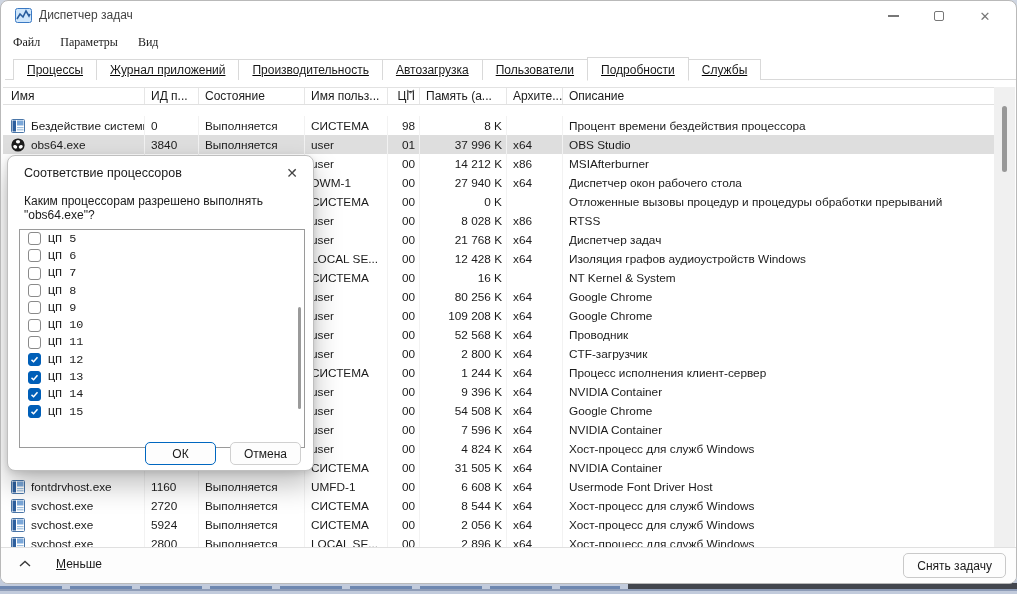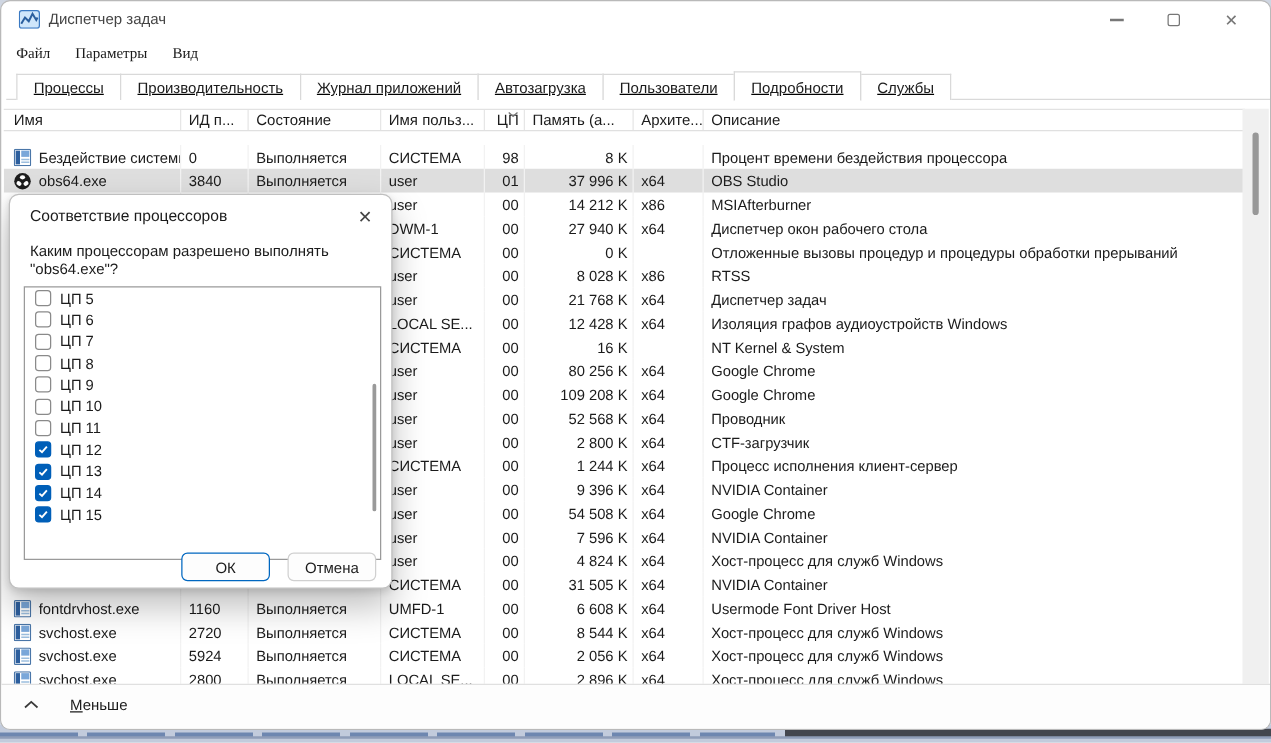--- a/index.html
+++ b/index.html
@@ -73,21 +73,21 @@
     color:#1b1b1b; background:#fdfdfd; border:1px solid #c9c9c9; border-radius:5px;
     display:flex; align-items:center; font-family:inherit; }
 
   
   .dialog { position:absolute; left:6px; top:154px; width:307px; height:316px; background:#fff;
     border:1px solid #bfbfbf; border-radius:8px; box-shadow:0 14px 28px rgba(0,0,0,.25), 0 2px 6px rgba(0,0,0,.12); z-index:10; }
   .dlg-title { position:absolute; left:16px; top:10px; font-size:12.5px; color:#1b1b1b; }
   .dlg-close { position:absolute; right:10px; top:6px; width:22px; height:22px; display:flex;
     align-items:center; justify-content:center; font-size:14px; color:#444; }
   .dlg-question { position:absolute; left:16px; top:38px; right:12px; font-size:12px; color:#1b1b1b; }
-  .listbox { position:absolute; left:11px; top:73px; width:286px; height:219px; border:1px solid #9a9a9a; background:#fff; overflow:hidden; }
+  .listbox { position:absolute; left:11px; top:73px; width:286px; height:219px; border:1px solid #9a9a9a; background:#fff; overflow:hidden;font-family:Liberation Mono, monospace; }
   .cpu-item { height:17.3px; display:flex; align-items:center; gap:7px; padding-left:8px; }
   .cpu-label { font-size:11.8px; color:#1b1b1b; }
   .checkbox { width:13px; height:13px; border:1px solid #8a8a8a; border-radius:3px; background:#fff;
     display:flex; align-items:center; justify-content:center; flex:0 0 13px; }
   .checkbox.checked { background:#005fb8; border-color:#005fb8; }
   .lb-scroll { position:absolute; right:2px; top:2px; width:4px; bottom:2px; }
   .lb-thumb { position:absolute; left:0; top:75px; width:3px; height:102px; background:#9a9a9a; border-radius:2px; }
   .dlg-btn { position:absolute; top:286px; width:71px; height:23px; font-size:12px; color:#1b1b1b;
     background:#fdfdfd; border:1px solid #d0d0d0; border-radius:5px; display:flex; align-items:center; justify-content:center; font-family:inherit; }
   .dlg-btn.ok { left:137px; border:1.6px solid #0067c0; }
@@ -128,22 +128,22 @@
     </div>
 
     <div class="menubar">
         <div class="menu-item">Файл</div>
         <div class="menu-item">Параметры</div>
         <div class="menu-item">Вид</div>
       </div>
 
     <div class="tabbar">
         <div class="tab">Процессы</div>
+        <div class="tab">Журнал приложений</div>
         <div class="tab">Производительность</div>
-        <div class="tab">Журнал приложений</div>
         <div class="tab">Автозагрузка</div>
         <div class="tab">Пользователи</div>
         <div class="tab selected">Подробности</div>
         <div class="tab">Службы</div>
       </div>
 
     <div class="thead">
         <div class="th c-name">
           <span>Имя</span>
         </div>
@@ -511,20 +511,23 @@
       <div class="tbl-thumb"></div>
     </div>
 
     <div class="footer">
       <div class="less-toggle">
         <svg width="12" height="8" viewBox="0 0 12 8">
           <polyline points="1,6 6,1.5 11,6" fill="none" stroke="#3a3a3a" stroke-width="1.4"></polyline>
         </svg>
         <span><span class="accel-u">М</span><span>еньше</span></span>
       </div>
+      <button class="end-task-btn">
+          <span><span>Снять за</span><span class="accel-u">д</span><span>ачу</span></span>
+        </button>
     </div>
 
     <div class="dialog">
       <div class="dlg-title">Соответствие процессоров</div>
       <div class="dlg-close">
           <span>✕</span>
         </div>
       <div class="dlg-question">Каким процессорам разрешено выполнять "obs64.exe"?</div>
       <div class="listbox">
         <div id="cpu-list">

